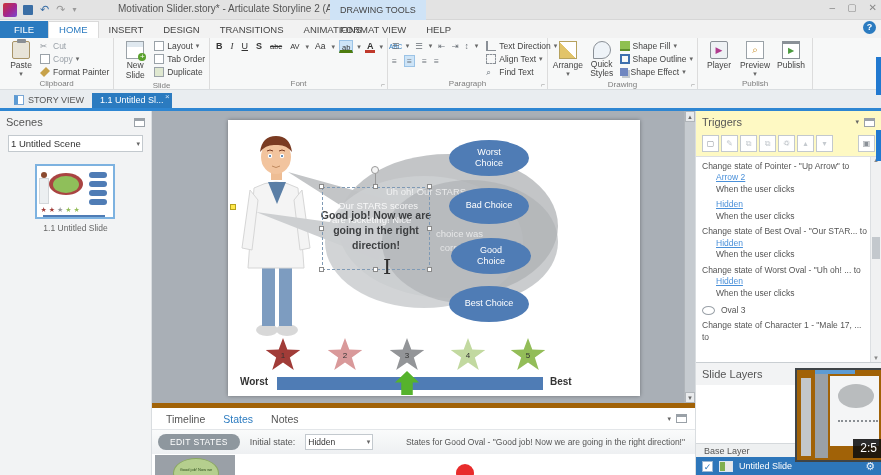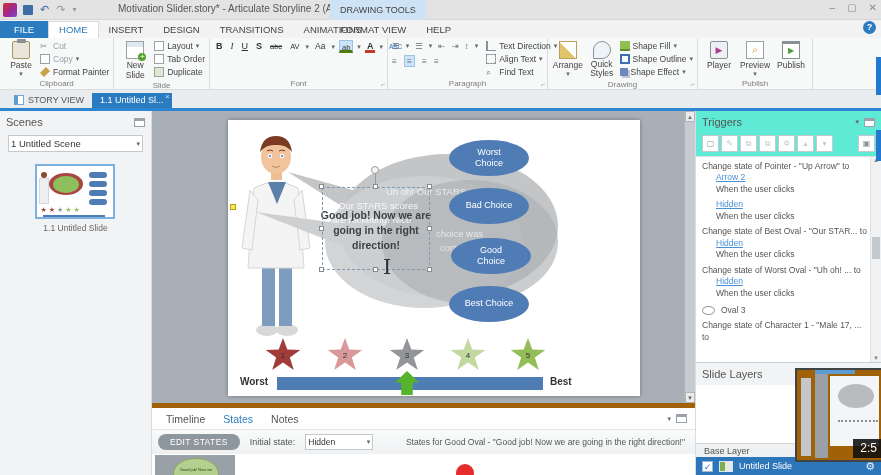--- a/index.html
+++ b/index.html
@@ -91,21 +91,21 @@
   .btab.activeb { color:#2b7bc0; }
   .brow { height:24px; display:flex; align-items:center; gap:10px; padding-left:6px; background:linear-gradient(#fafbfb,#eef0f2); position:relative; }
   .editstates { background:#8e979e; color:#fff; font-size:8.5px; letter-spacing:.4px; border-radius:9px; padding:3px 12px; }
   .initlabel { font-size:9px; color:#555; }
   .statestatus { position:absolute; right:10px; font-size:8.5px; color:#555; white-space:nowrap; }
   .statethumb { position:absolute; left:3px; top:47px; width:80px; height:25px; background:#9aa0a7; overflow:hidden; }
   .statethumb .gb { position:absolute; left:18px; top:3px; width:46px; height:30px; background:#b5cf8e; border:1px solid #8aa763; border-radius:50%; font-size:4px; color:#2e4d1d; text-align:center; padding-top:8px; }
   .reddot { position:absolute; left:456px; top:464px; width:18px; height:18px; border-radius:50%; background:#e82c2c; }
 
   
-  .rightpanel { width:186px; background:#5eead4; border-left:1px solid #d9dde0; display:flex; flex-direction:column; }
+  .rightpanel { width:186px; background:#fef9c3; border-left:1px solid #d9dde0; display:flex; flex-direction:column; }
   .trig-toolbar { display:flex; align-items:center; gap:2px; padding:2px 6px 4px; }
   .tbtn { width:17px; height:17px; border:1px solid #c3c9ce; background:#fff; display:flex; align-items:center; justify-content:center; font-size:8px; color:#8a9097; }
   .tbtn.dis { color:#c5cacf; }
   .tbtn.right { margin-left:auto; }
   .triglist { flex:1; background:#fff; border-top:1px solid #dcdfe2; position:relative; overflow:hidden; font-size:8.5px; color:#555; }
   .trigitems { position:absolute; left:6px; top:4px; right:14px; }
   .titem { margin-bottom:4px; line-height:1.35; }
   .titem .lnk { color:#4a90d9; text-decoration:underline; display:inline-block; margin-left:14px; }
   .titem .when { margin-left:14px; }
   .tgroup { display:flex; align-items:center; gap:6px; margin:6px 0 5px; color:#555; }

